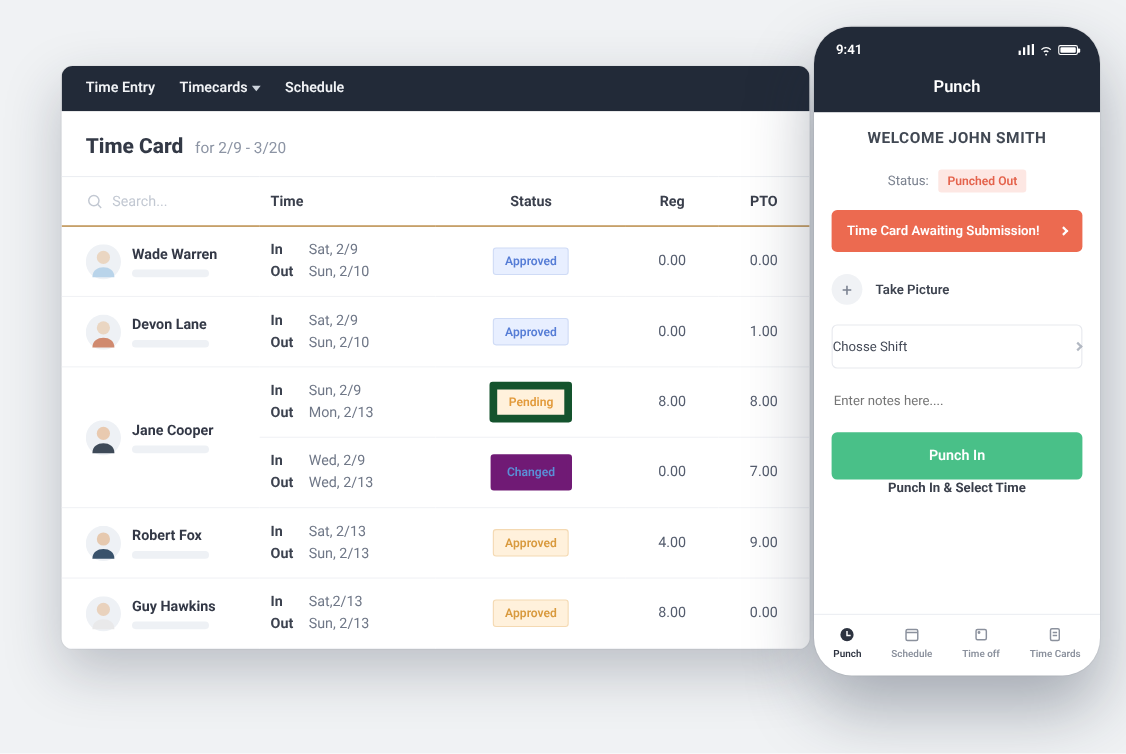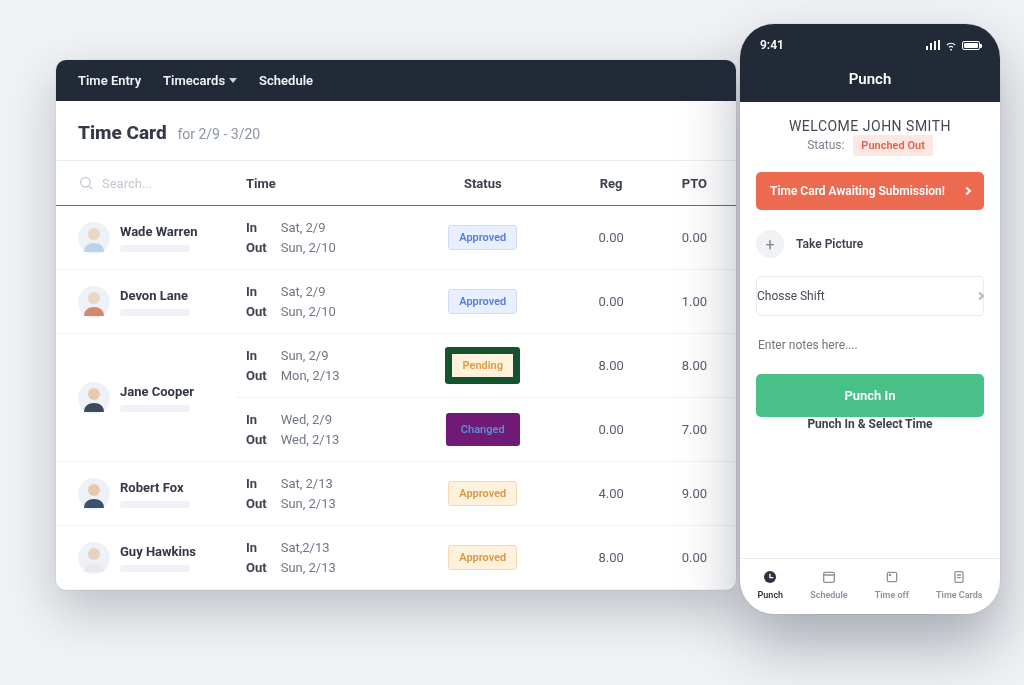--- a/index.html
+++ b/index.html
@@ -93,22 +93,22 @@
        linear-gradient(#fff,#fff) 12px 0/2px 10px no-repeat; }
     .wifi { width:14px;height:14px; }
     .batt { width:18px;height:9px;border:1px solid #fff;border-radius:2px;position:relative;}
     .batt::after{content:"";position:absolute;right:-3px;top:2px;width:2px;height:4px;background:#fff;border-radius:0 1px 1px 0;}
     .batt::before{content:"";position:absolute;left:1px;top:1px;width:14px;height:5px;background:#fff;border-radius:1px;}
     .p-title {
       background:#222a38; color:#fff; text-align:center; font-size:15px;
       font-weight:600; padding:0 0 14px; margin-top:-10px;
     }
     .p-body { padding:16px 16px 0; flex:1; overflow:hidden; }
-    .welcome { text-align:center; font-size:14px; font-weight:400; letter-spacing:.5px; color:#414853; }
-    .status-row { text-align:center; margin-top:1px; font-size:12px; }
+    .welcome { text-align:center; font-size:14px; font-weight:700; letter-spacing:.5px; color:#414853; }
+    .status-row { text-align:center; margin-top:20px; font-size:12px; }
     .status-row .lbl{ color:#7b828f; }
     .status-badge{
       display:inline-block; margin-left:6px; padding:4px 8px;
       background:#fde7e3; color:#e4624b; font-weight:600; font-size:11px; border-radius:3px;
     }
     .alert {
       margin-top:16px; background:#ec6a50; color:#fff; border-radius:5px;
       padding:12px 14px; font-size:12px; font-weight:600;
       display:flex; justify-content:space-between; align-items:center;
     }

